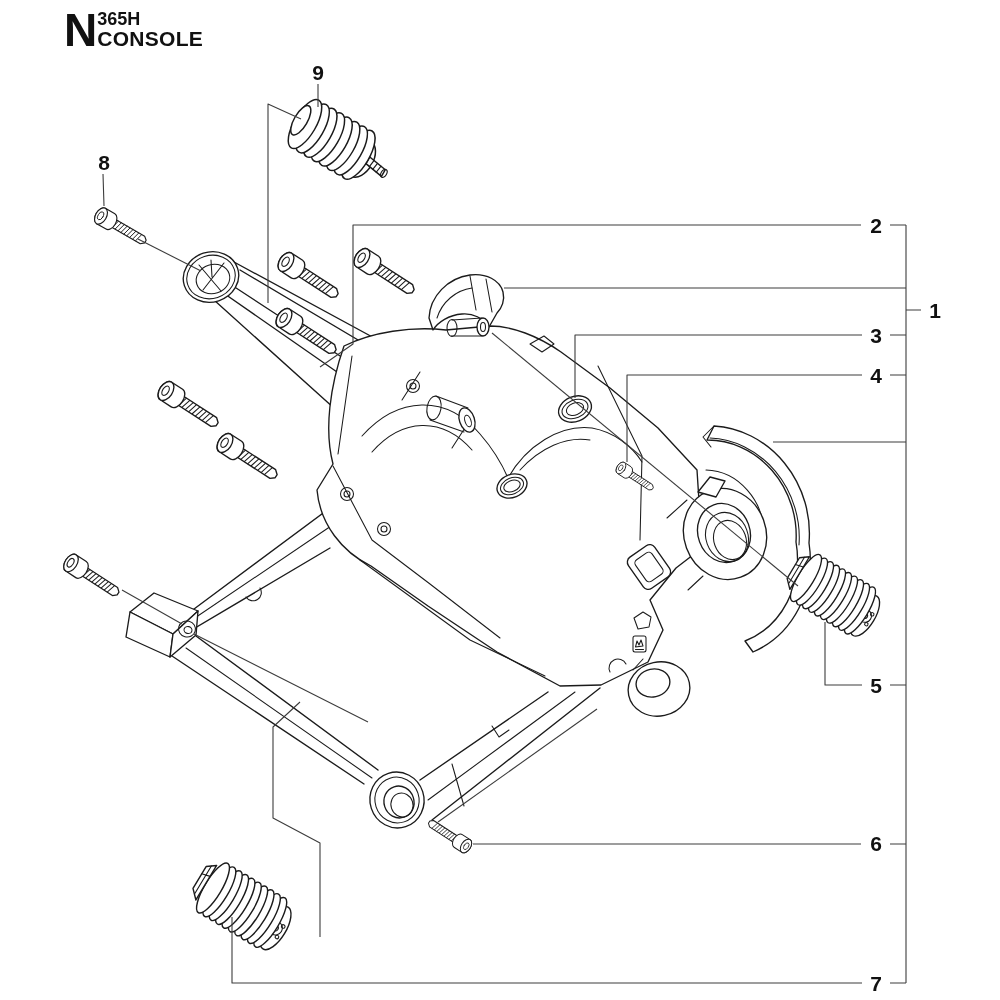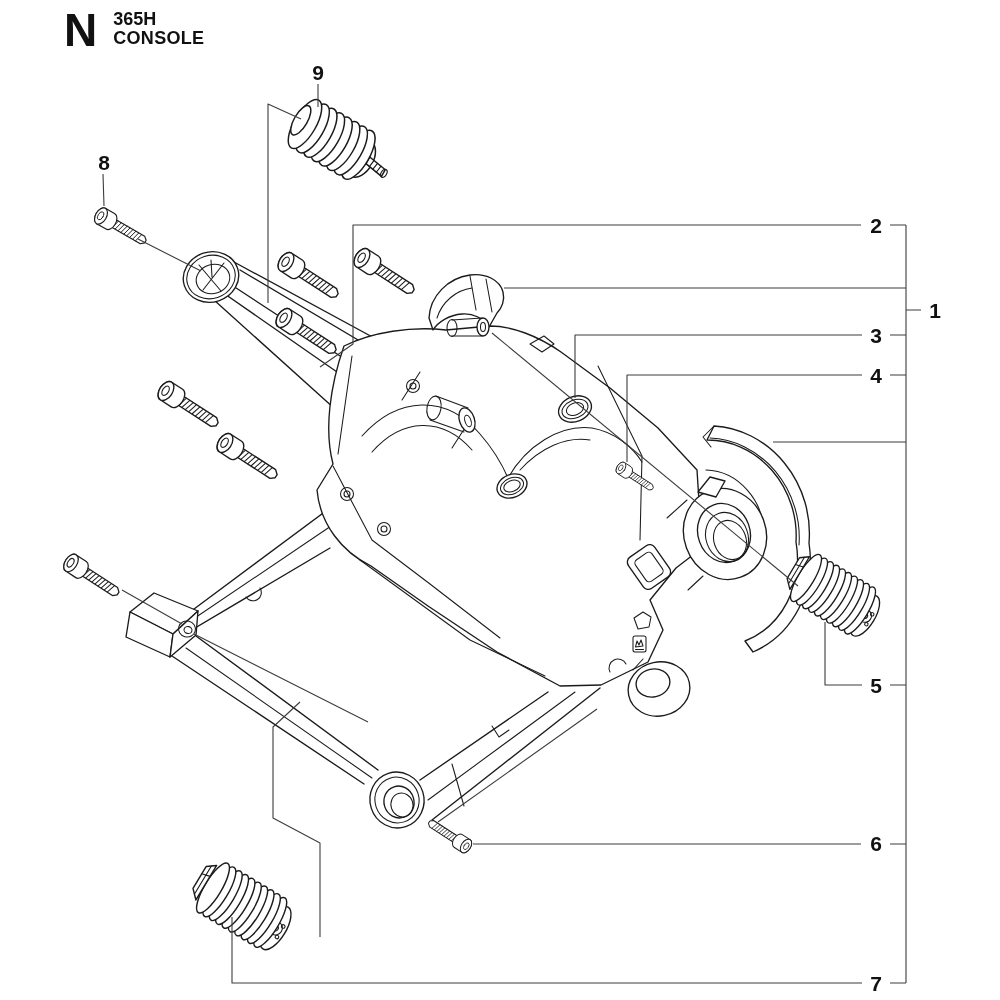--- a/index.html
+++ b/index.html
@@ -3,23 +3,23 @@
 <meta charset="utf-8">
 <style>
   :root{
     --bg:#ffffff; --line:#1b1b1b; --leader:#3c3c3c; --text:#111111;
   }
   html,body{margin:0;padding:0;background:#fff;}
   .stage{position:relative;width:1000px;height:1000px;background:var(--bg);overflow:hidden;
          font-family:"Liberation Sans",sans-serif;color:var(--text);}
   .hdr{position:absolute;top:8px;left:64px;display:flex;align-items:flex-start;}
   .hdr-letter{font-size:46px;font-weight:bold;line-height:44px;letter-spacing:0;}
-  .hdr-stack{margin-left:16px;padding-top:2px;}
+  .hdr-stack{padding-top:2px;}
   .hdr-model{font-size:18px;font-weight:bold;line-height:19px;}
-  .hdr-title{font-size:18px;font-weight:bold;line-height:19px;letter-spacing:.3px;}
+  .hdr-title{font-size:21px;font-weight:bold;line-height:19px;letter-spacing:.3px;}
   svg{position:absolute;left:0;top:0;}
   .p{stroke:var(--line);stroke-width:1.35;fill:none;stroke-linejoin:round;stroke-linecap:round;}
   .pw{stroke:var(--line);stroke-width:1.35;fill:#ffffff;stroke-linejoin:round;stroke-linecap:round;}
   .d{stroke:var(--line);stroke-width:1.05;fill:none;stroke-linejoin:round;stroke-linecap:round;}
   .ld{stroke:var(--leader);stroke-width:1.1;fill:none;stroke-linejoin:round;stroke-linecap:butt;}
   .callout{font-family:"Liberation Sans",sans-serif;font-weight:bold;font-size:21px;
            text-anchor:middle;fill:var(--text);}
 </style>
 </head>
 <body>

